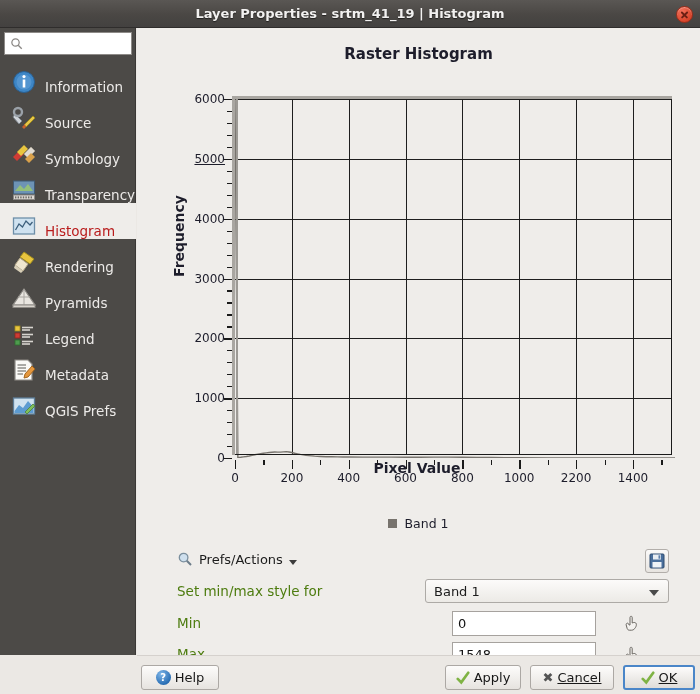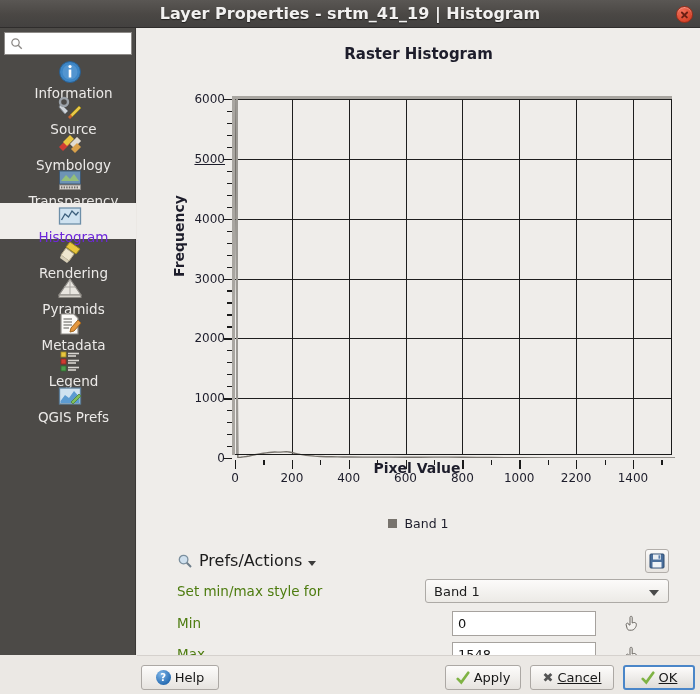--- a/index.html
+++ b/index.html
@@ -13,21 +13,21 @@
 
   
   .titlebar {
     position: absolute; left: 0; top: 0; width: 700px; height: 28px;
     background: linear-gradient(to bottom, #5a5754 0%, #4a4744 55%, #434140 100%);
     border-bottom: 1px solid #2f2d2c;
   }
   .titlebar-text {
     position: absolute; left: 0; top: 0; width: 700px; height: 35px;
     line-height: 28px; text-align: center;
-    color: #f2f1f0; font-size: 16px; font-weight: bold;
+    color: #f2f1f0; font-size: 13px; font-weight: bold;
     text-shadow: 0 1px 1px rgba(0,0,0,.55);
   }
   .close-btn {
     position: absolute; right: 7px; top: 6px; width: 17px; height: 17px;
     border-radius: 50%;
     background: radial-gradient(circle at 35% 30%, #f4705a, #d8452b 70%, #b5331e);
     border: 1px solid #9c2d1a;
     box-shadow: inset 0 1px 1px rgba(255,255,255,.4);
     cursor: pointer;
   }
@@ -51,32 +51,32 @@
   .search-wrap .mag {
     position: absolute; left: 5px; top: 4px; width: 14px; height: 14px;
   }
   .search-input {
     position: absolute; left: 23px; top: 0; width: 102px; height: 21px;
     border: none; outline: none; background: transparent;
     font-family: "DejaVu Sans", sans-serif; font-size: 11px; color: #222;
   }
   .nav-list { position: absolute; left: 0; top: 31px; width: 136px; }
   .nav-item {
-    position: relative; height: 36px; display: flex; align-items: center;
-    padding-left: 11px; cursor: pointer; flex-direction: column;
+    position: relative; height: 36px; display: flex; align-items: flex-end;
+    padding-left: 11px; cursor: pointer;
   }
   .nav-item .nav-ico {
     width: 26px; height: 26px; flex: 0 0 26px;
     margin-right: 8px; position: relative;
   }
   .nav-item .nav-label {
     font-size: 13.5px; color: #eceae8; white-space: nowrap;
   }
   .nav-item.selected { background: #efedea; }
-  .nav-item.selected .nav-label { color: #6d28d9; }
+  .nav-item.selected .nav-label { color: #b91c1c; }
 
   
   .main {
     position: absolute; left: 137px; top: 28px; width: 563px; height: 627px;
     background: #efedea;
   }
 
   
   .chart-area { position: absolute; left: 0; top: 0; width: 563px; height: 452px; }
   .chart-title {
@@ -123,21 +123,21 @@
 
   .legend-row {
     position: absolute; left: 0; top: 488px; width: 563px;
     display: flex; justify-content: center; align-items: center; gap: 7px;
   }
   .legend-swatch { width: 9px; height: 9px; background: #77736d; }
   .legend-text { font-size: 12.5px; color: #1d1d2b; }
 
   
   .prefs-row { position: absolute; left: 40px; top: 523px; display: flex; align-items: center; gap: 6px; cursor: pointer; }
-  .prefs-label { font-size: 16px; color: #1c1c1c; }
+  .prefs-label { font-size: 13px; color: #1c1c1c; }
   .prefs-caret {
     width: 0; height: 0; border-left: 4px solid transparent; border-right: 4px solid transparent;
     border-top: 5px solid #3c3c3c; margin-top: 6px;
   }
   .save-btn {
     position: absolute; left: 508px; top: 521px; width: 24px; height: 24px;
     background: linear-gradient(to bottom, #fbfaf9, #e7e4e0);
     border: 1px solid #b2aeaa; border-radius: 3px; cursor: pointer;
   }
   .form-label { position: absolute; font-size: 13.5px; color: #4d7c0f; }
@@ -293,50 +293,50 @@
           <path d="M7 12 L19 12" stroke="#a8a5a0" stroke-width="1"></path>
           <rect x="2" y="20" width="22" height="2.5" fill="#d6d2cb" stroke="#8d8a85" stroke-width="1"></rect>
         </svg>
       </span>
       <span class="nav-label">Pyramids</span>
     </div>
 
     <div class="nav-item">
       <span class="nav-ico">
         <svg viewBox="0 0 26 26" width="26" height="26">
-          <path d="M4 3 H17 L21 7 V23 H4 Z" fill="#fbfaf7" stroke="#8d8a85" stroke-width="1.2"></path>
-          <g stroke="#6b6864" stroke-width="1.1">
-            <line x1="6.5" y1="8" x2="15" y2="8"></line>
-              <line x1="6.5" y1="11" x2="15" y2="11"></line>
-            <line x1="6.5" y1="14" x2="15" y2="14"></line>
-              <line x1="6.5" y1="17" x2="12" y2="17"></line>
-          </g>
-          <path d="M14 17 L21 9 L24 12 L17 20 L13 21 Z" fill="#e5973d" stroke="#a2651f" stroke-width="1"></path>
-        </svg>
-      </span>
-      <span class="nav-label">Metadata</span>
-    </div>
-
-    <div class="nav-item">
-      <span class="nav-ico">
-        <svg viewBox="0 0 26 26" width="26" height="26">
           <rect x="4" y="5" width="5" height="5" fill="#e8c53f" stroke="#a08c1e" stroke-width=".8"></rect>
           <rect x="4" y="12" width="5" height="5" fill="#cf3b34" stroke="#8d281f" stroke-width=".8"></rect>
           <rect x="4" y="19" width="5" height="5" fill="#4e9b4e" stroke="#2f6b2f" stroke-width=".8"></rect>
           <g stroke="#d7d4cf" stroke-width="1.6">
             <line x1="11" y1="6.5" x2="22" y2="6.5"></line>
               <line x1="11" y1="9" x2="19" y2="9"></line>
             <line x1="11" y1="13.5" x2="22" y2="13.5"></line>
               <line x1="11" y1="16" x2="19" y2="16"></line>
             <line x1="11" y1="20.5" x2="22" y2="20.5"></line>
               <line x1="11" y1="23" x2="19" y2="23"></line>
           </g>
         </svg>
       </span>
       <span class="nav-label">Legend</span>
+    </div>
+
+    <div class="nav-item">
+      <span class="nav-ico">
+        <svg viewBox="0 0 26 26" width="26" height="26">
+          <path d="M4 3 H17 L21 7 V23 H4 Z" fill="#fbfaf7" stroke="#8d8a85" stroke-width="1.2"></path>
+          <g stroke="#6b6864" stroke-width="1.1">
+            <line x1="6.5" y1="8" x2="15" y2="8"></line>
+              <line x1="6.5" y1="11" x2="15" y2="11"></line>
+            <line x1="6.5" y1="14" x2="15" y2="14"></line>
+              <line x1="6.5" y1="17" x2="12" y2="17"></line>
+          </g>
+          <path d="M14 17 L21 9 L24 12 L17 20 L13 21 Z" fill="#e5973d" stroke="#a2651f" stroke-width="1"></path>
+        </svg>
+      </span>
+      <span class="nav-label">Metadata</span>
     </div>
 
     <div class="nav-item">
       <span class="nav-ico">
         <svg viewBox="0 0 26 26" width="26" height="26">
           <rect x="2.5" y="5" width="21" height="16" fill="#cfe2f0" stroke="#5d7e99" stroke-width="1.3"></rect>
           <path d="M3.5 18 L8 12 L12 15 L17 8 L22.5 14 L22.5 20 L3.5 20 Z" fill="#5c9bd1"></path>
           <path d="M14 19 L22 11 L24 13 L16 21 Z" fill="#7fbf5c" stroke="#4f7f39" stroke-width=".8"></path>
         </svg>
       </span>

